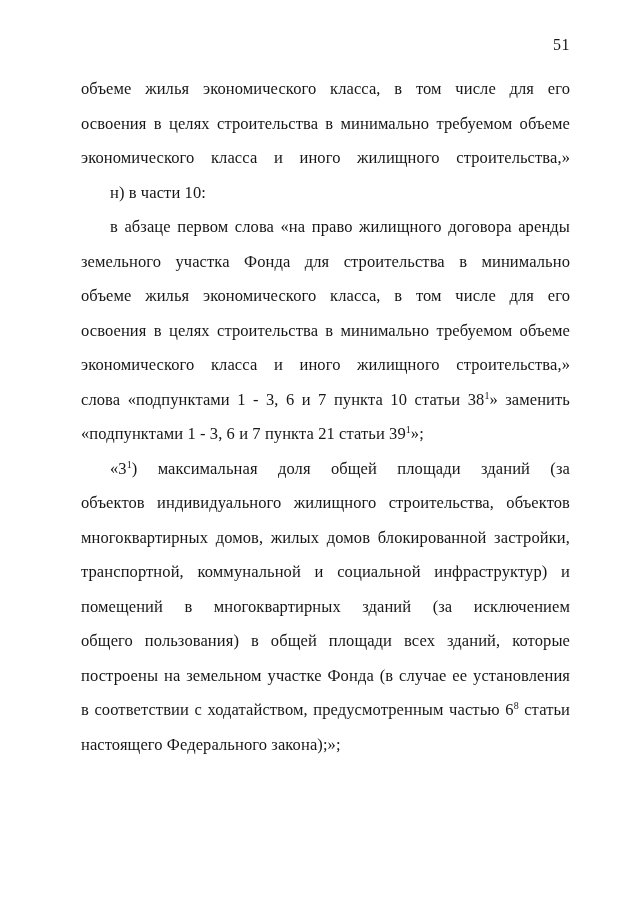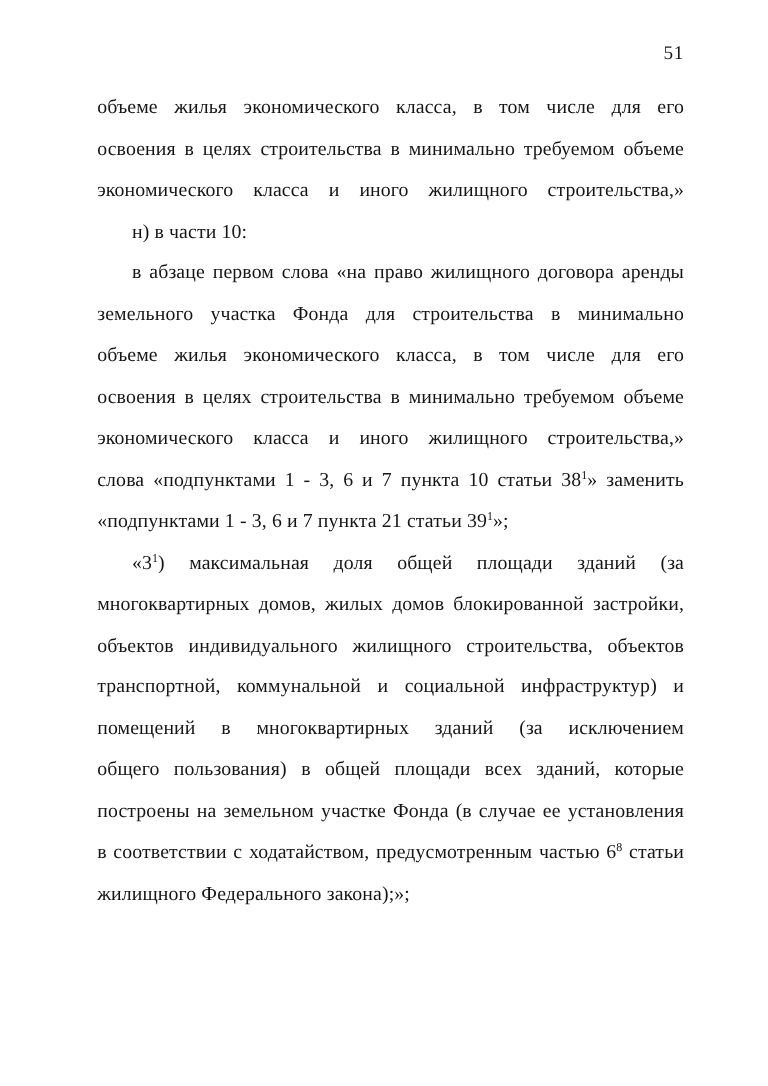--- a/index.html
+++ b/index.html
@@ -69,22 +69,22 @@
       <div class="line end">экономического класса и иного жилищного строительства,» исключить;</div>
       <div class="line indent end">н) в части 10:</div>
       <div class="line indent">в абзаце первом слова «на право жилищного договора аренды</div>
       <div class="line">земельного участка Фонда для строительства в минимально требуемом</div>
       <div class="line">объеме жилья экономического класса, в том числе для его комплексного</div>
       <div class="line">освоения в целях строительства в минимально требуемом объеме жилья</div>
       <div class="line">экономического класса и иного жилищного строительства,» исключить,</div>
       <div class="line">слова «подпунктами 1 - 3, 6 и 7 пункта 10 статьи 38<sup>1</sup>» заменить словами</div>
       <div class="line end">«подпунктами 1 - 3, 6 и 7 пункта 21 статьи 39<sup>1</sup>»;</div>
       <div class="line indent">«3<sup>1</sup>) максимальная доля общей площади зданий (за исключением</div>
+      <div class="line">объектов индивидуального жилищного строительства, объектов</div>
       <div class="line">многоквартирных домов, жилых домов блокированной застройки,</div>
-      <div class="line">объектов индивидуального жилищного строительства, объектов</div>
       <div class="line">транспортной, коммунальной и социальной инфраструктур) и нежилых</div>
       <div class="line">помещений в многоквартирных зданий (за исключением помещений</div>
       <div class="line">общего пользования) в общей площади всех зданий, которые должны быть</div>
       <div class="line">построены на земельном участке Фонда (в случае ее установления Фондом</div>
       <div class="line">в соответствии с ходатайством, предусмотренным частью 6<sup>8</sup> статьи 11</div>
-      <div class="line end">жилищного Федерального закона);»;</div>
+      <div class="line end">настоящего Федерального закона);»;</div>
     </div>
 </div>
 
 </body></html>

